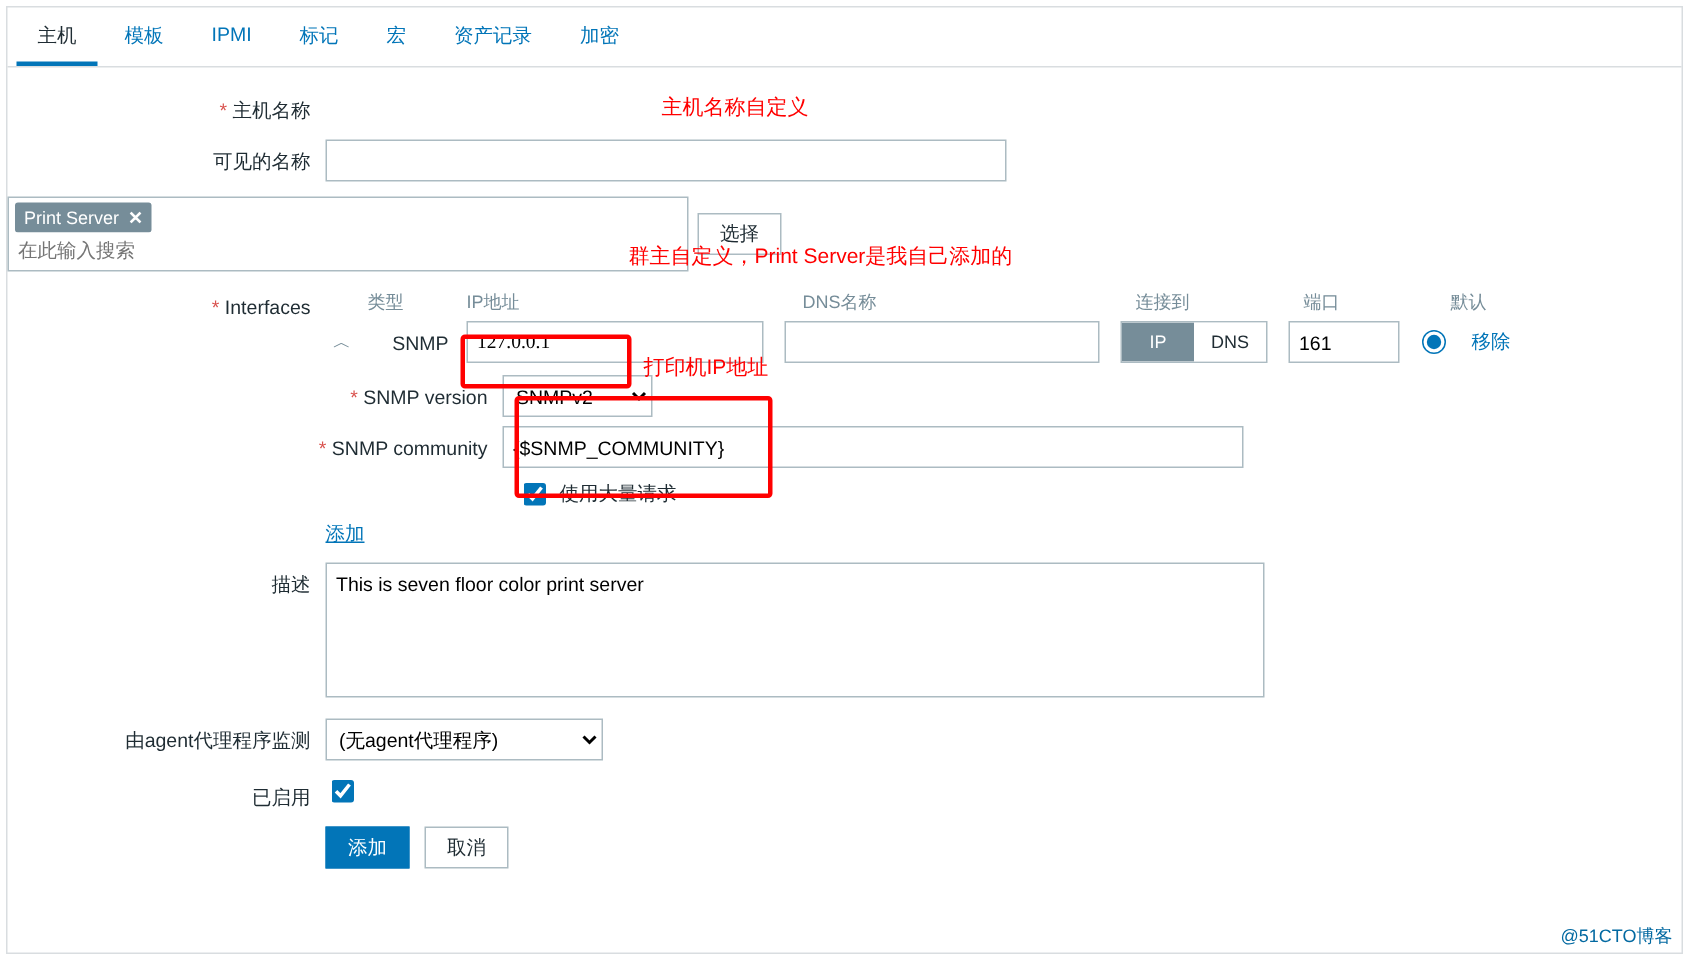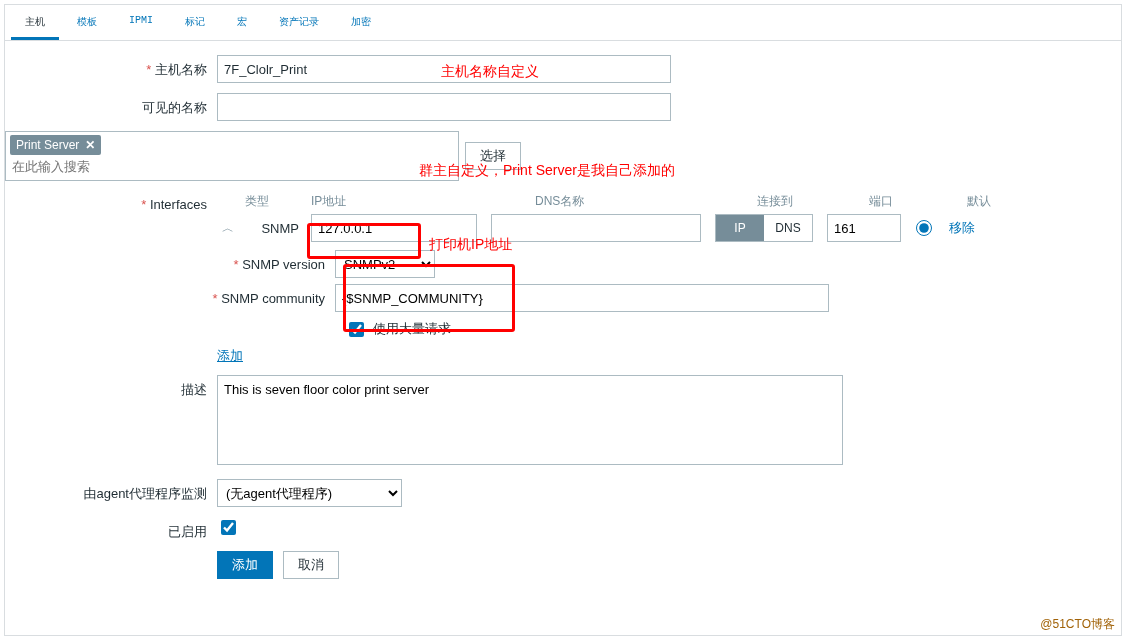--- a/index.html
+++ b/index.html
@@ -19,25 +19,24 @@
     background: #fff;
   }
   .tabs {
     display: flex;
     border-bottom: 1px solid #d9dde0;
     padding: 0 6px;
     gap: 4px;
   }
   .tab {
     padding: 10px 14px 8px 14px;
-    font-size: 10px;
+    font-size: 13px;
     color: #0275b8;
     cursor: pointer;
     border-bottom: 3px solid transparent;
-    font-family: Liberation Mono, monospace;
   }
   .tab.active {
     color: #1f2c33;
     border-bottom: 3px solid #0275b8;
   }
   .form {
     padding-top: 14px;
   }
   .row {
     display: flex;
@@ -135,21 +134,21 @@
     font-size: 12px;
     text-align: center;
     flex-shrink: 0;
   }
   .type-lbl {
     width: 72px;
     text-align: right;
     padding-right: 12px;
   }
   .ip-input, .dns-input { height: 28px; border: 1px solid #acbbc2; padding: 0 6px; font-size: 13px; }
-  .ip-input  { width: 166px; }
+  .ip-input  { width: 198px; font-family: Liberation Serif, serif; }
   .dns-input { width: 210px; margin-left: 14px; }
   .seg {
     display: inline-flex;
     margin-left: 14px;
     border: 1px solid #acbbc2;
     height: 28px;
     overflow: hidden;
   }
   .seg span {
     display: inline-flex;
@@ -203,21 +202,21 @@
   .redbox {
     position: absolute;
     border: 3px solid #ff0000;
     border-radius: 3px;
     pointer-events: none;
   }
   .watermark {
     position: absolute;
     right: 6px;
     bottom: 2px;
-    color: #a16207;
+    color: #0369a1;
     font-size: 12px;
   }
 </style>
 </head>
 <body>
 
 <div class="frame">
 
   <div class="tabs">
     <div class="tab active">主机</div>
@@ -226,23 +225,20 @@
     <div class="tab">标记</div>
     <div class="tab">宏</div>
     <div class="tab">资产记录</div>
     <div class="tab">加密</div>
   </div>
 
   <div class="form">
 
     <div class="row">
       <div class="label req">主机名称</div>
-      <div class="ctrl">
-        <input type="text" class="field w-main" value="7F_Clolr_Print" style="">
-      </div>
     </div>
 
     <div class="row">
       <div class="label">可见的名称</div>
       <div class="ctrl">
         <input type="text" class="field w-main" value="" style="">
       </div>
     </div>
 
     <div class="row">

